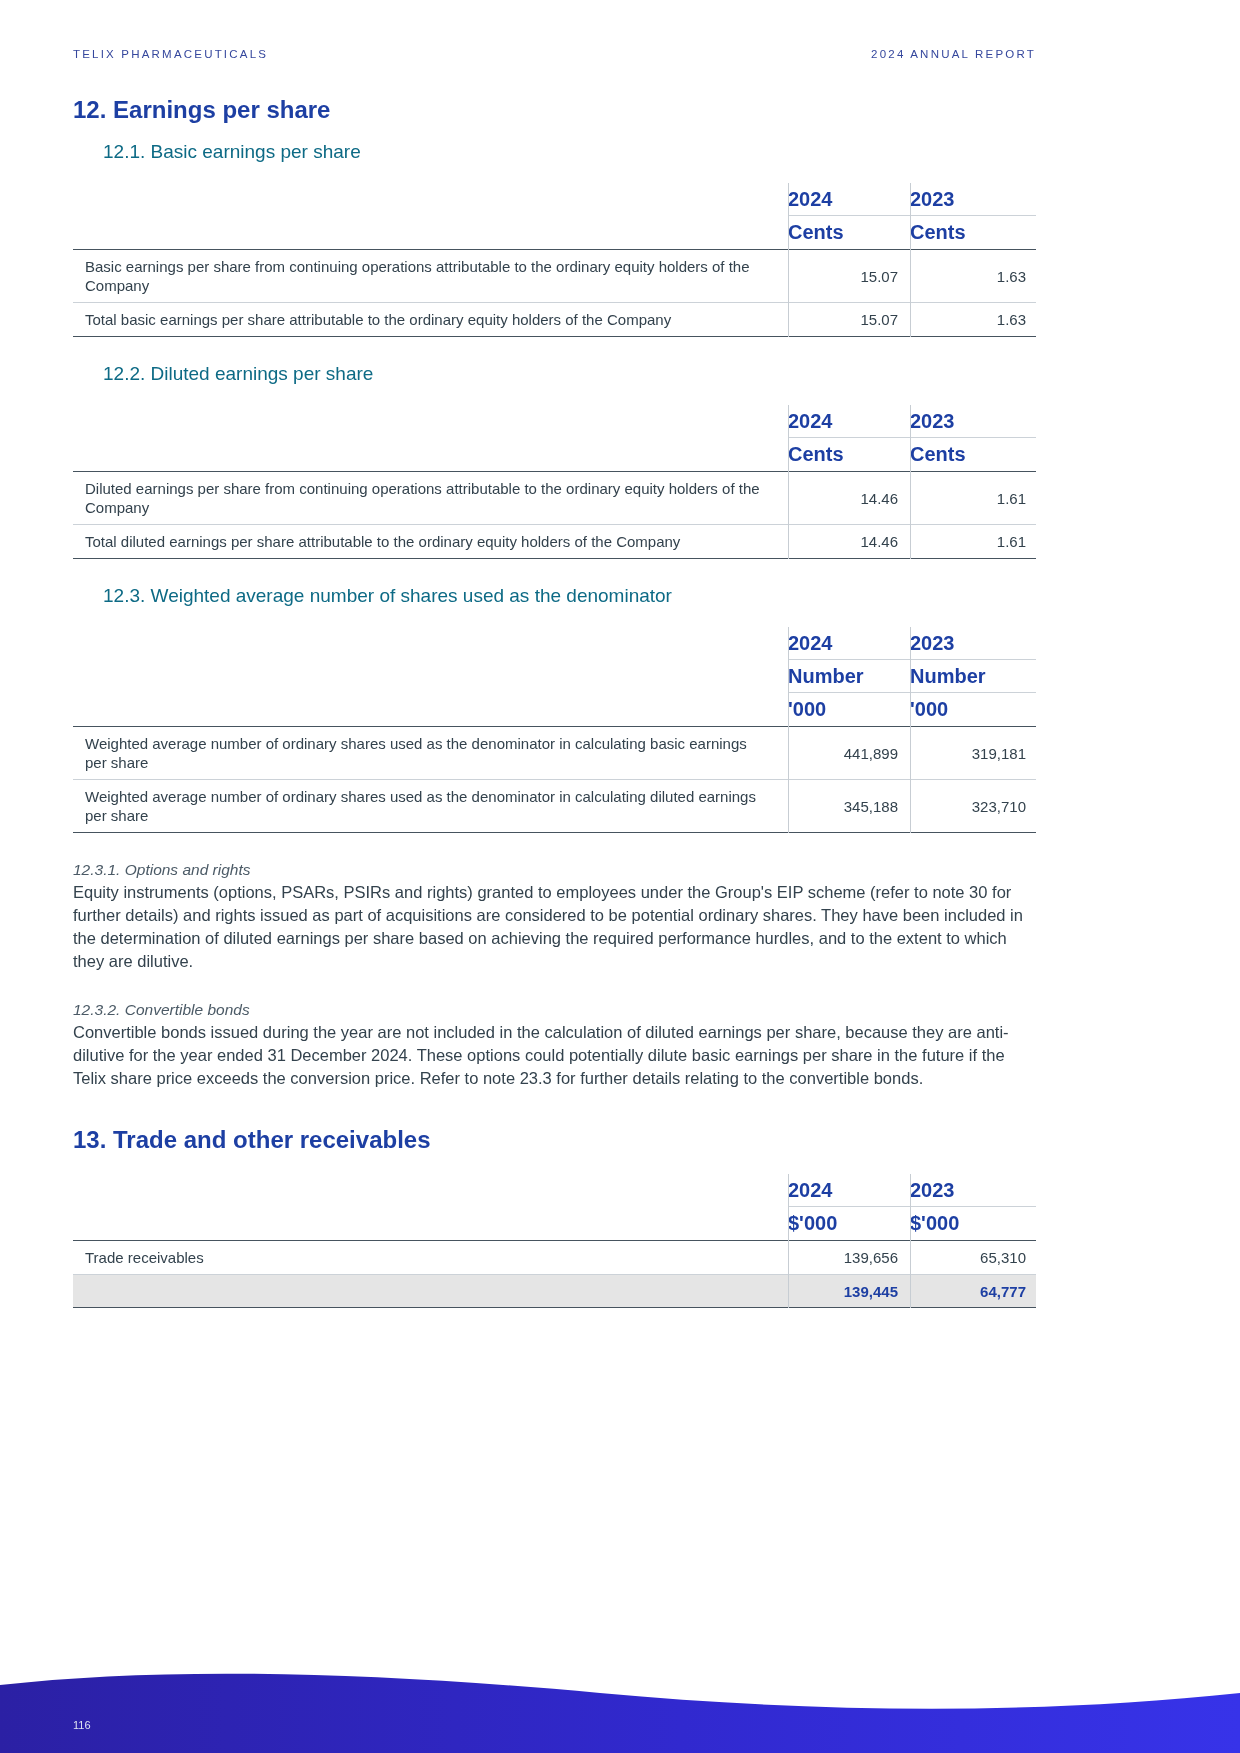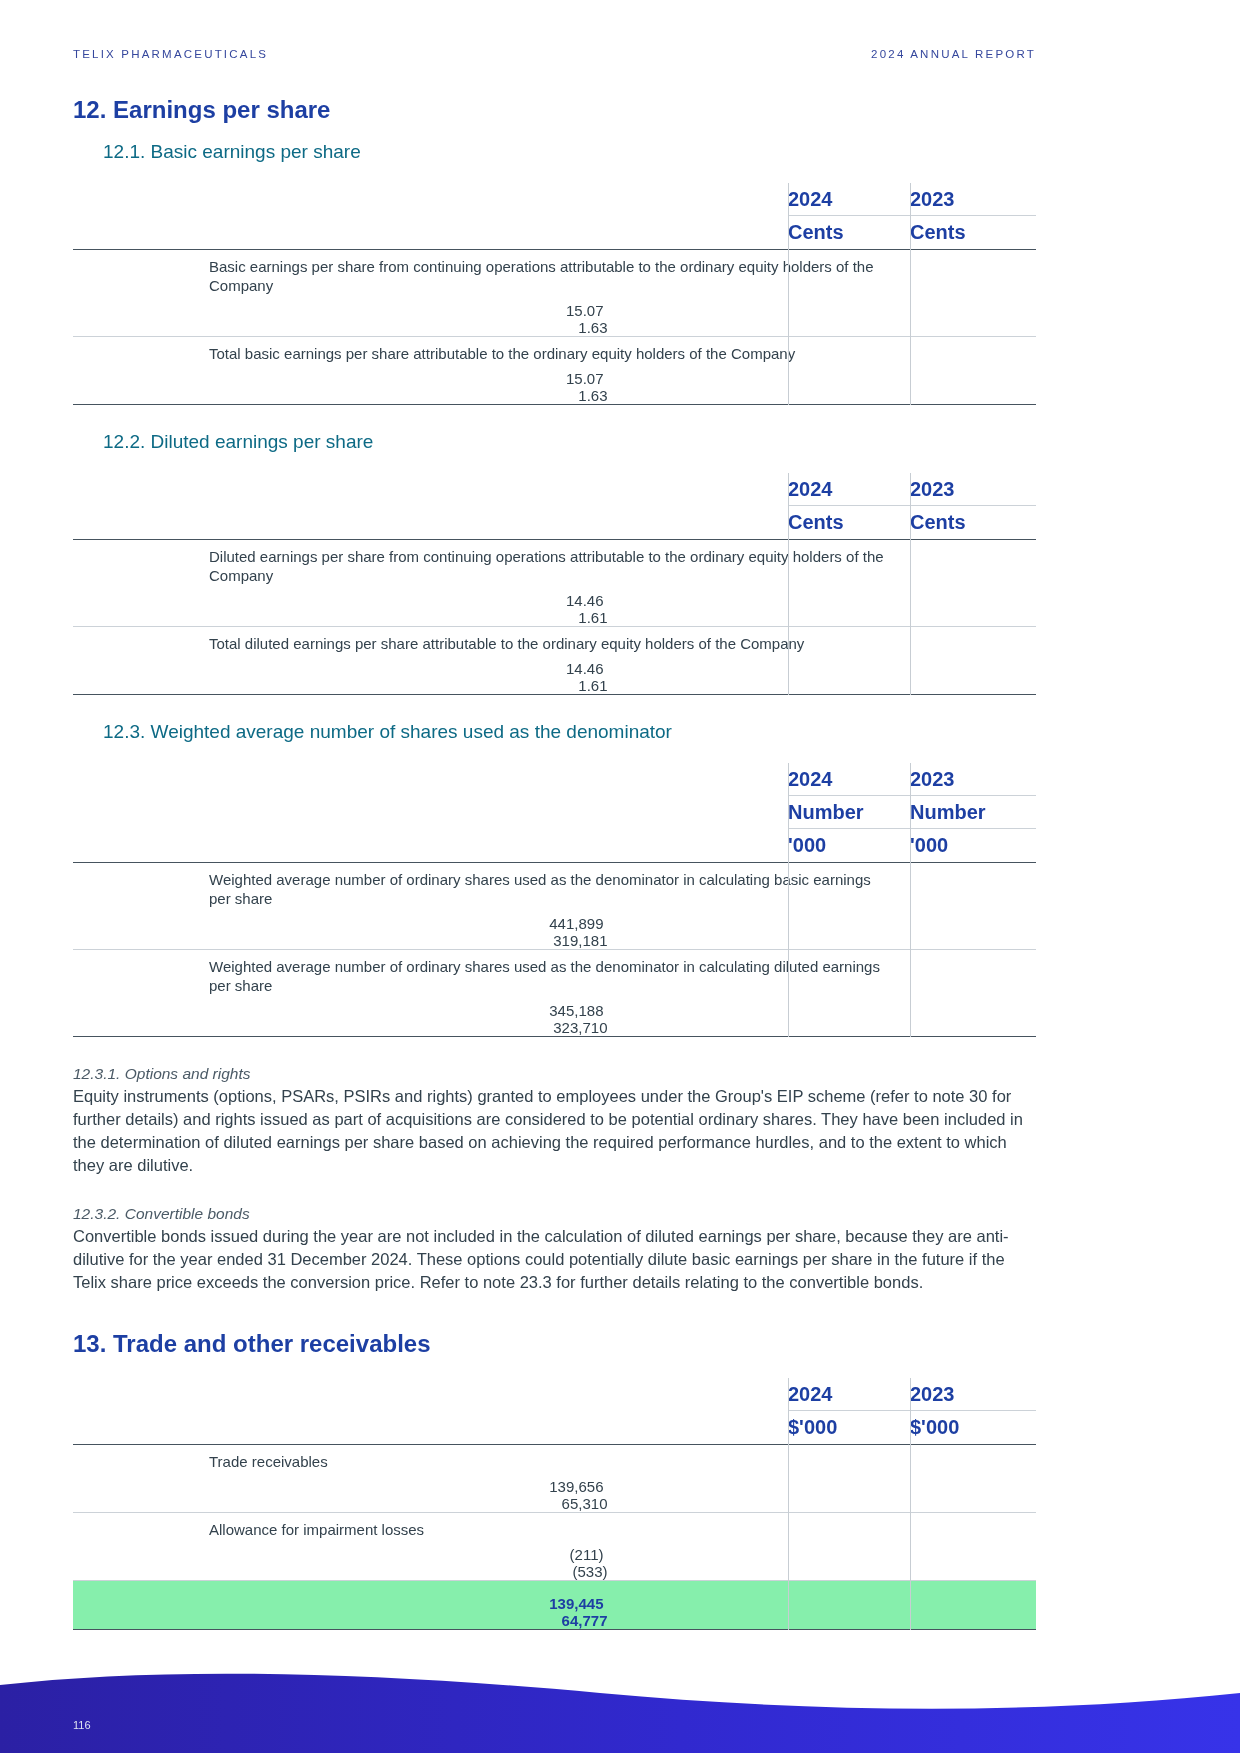--- a/index.html
+++ b/index.html
@@ -32,28 +32,28 @@
   .vline.v2 { left:837px; }
 
   .head-row { margin-left:715px; display:flex; height:33px; align-items:center;
               border-bottom:1px solid #ccd2d8; }
   .head-row.last { border-bottom:none; }
   .head-cell { font-weight:bold; color:#1d3fa3; font-size:20px; text-align:left; }
   .hc1 { width:122px; padding-right:12px; }
   .hc2 { width:126px; padding-right:10px; }
 
   .t-body { border-top:1.5px solid #46535e; }
-  .t-row { display:flex; align-items:center; border-bottom:1px solid #ccd2d8;flex-direction:column; }
+  .t-row { display:flex; align-items:center; border-bottom:1px solid #ccd2d8; }
   .t-row.last { border-bottom:1.5px solid #46535e; }
   .t-label { width:715px; padding:7px 24px 7px 12px; font-size:15px; line-height:19px; }
   .t-val { font-size:15px; text-align:right; }
   .tv1 { width:122px; padding-right:12px; }
   .tv2 { width:126px; padding-right:10px; }
   .t-row.single { min-height:33px; }
-  .t-row.total { background:#86efac; min-height:33px; border-bottom:1.5px solid #46535e; }
+  .t-row.total { background:#e5e5e5; min-height:33px; border-bottom:1.5px solid #46535e; }
   .t-row.total .t-val { font-weight:bold; color:#1d3fa3; }
 
   
   h3.note-title { margin-top:28px; font-size:15.5px; font-style:italic; font-weight:normal; color:#4b5a66; }
   p.note-body { margin-top:2px; font-size:16.5px; line-height:23px; color:#33424d; }
 
   
   .wave-wrap { position:absolute; left:0; bottom:0; width:1240px; height:130px; }
   .wave-wrap svg { display:block; width:1240px; height:130px; }
   .page-num {
@@ -173,25 +173,20 @@
     </div>
     <div class="head-row last">
       <div class="head-cell hc1">$'000</div>
       <div class="head-cell hc2">$'000</div>
     </div>
     <div class="t-body">
       <div class="t-row single">
         <div class="t-label">Trade receivables</div>
         <div class="t-val tv1">139,656</div>
         <div class="t-val tv2">65,310</div>
-      </div>
-      <div class="t-row single">
-        <div class="t-label">Allowance for impairment losses</div>
-        <div class="t-val tv1">(211)</div>
-        <div class="t-val tv2">(533)</div>
       </div>
       <div class="t-row total">
         <div class="t-label"></div>
         <div class="t-val tv1">139,445</div>
         <div class="t-val tv2">64,777</div>
       </div>
     </div>
   </div>
 
 </div>

